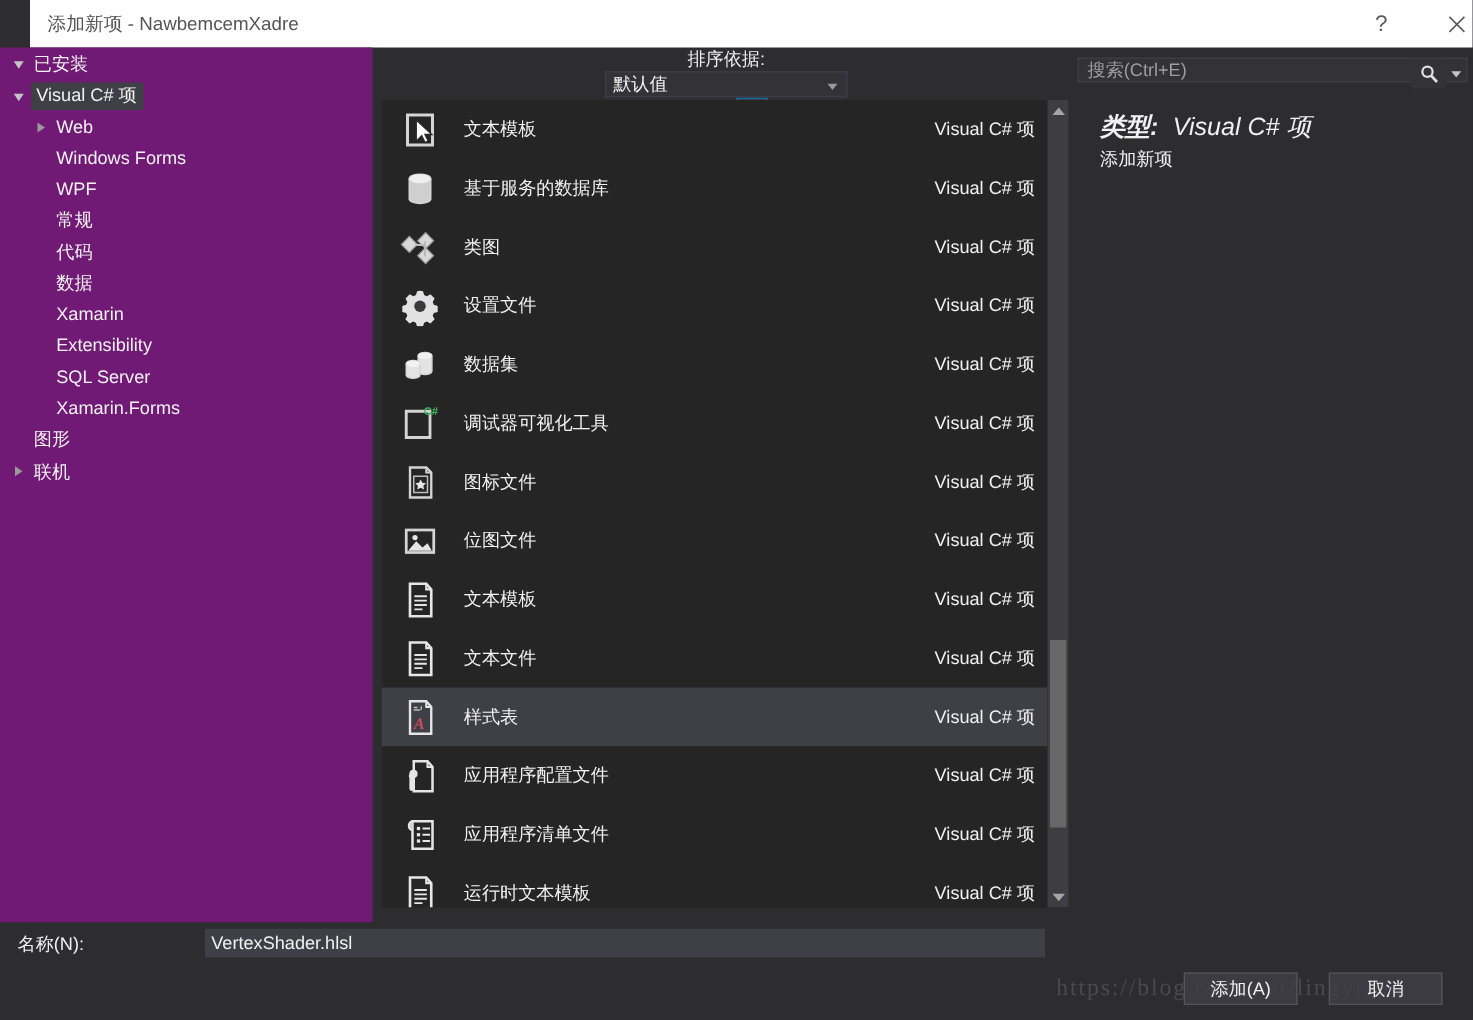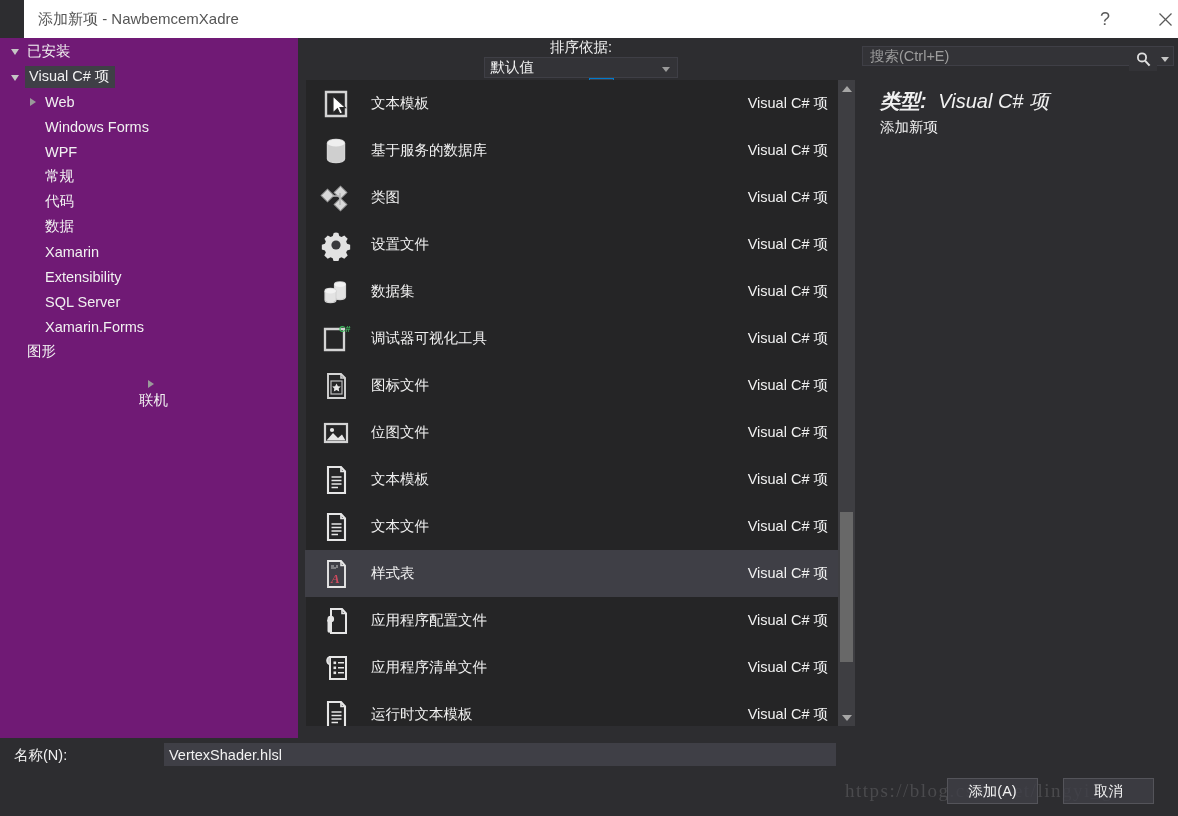--- a/index.html
+++ b/index.html
@@ -321,21 +321,21 @@
           <div class="sb-item sb-indent-1">
             <span class="tri empty"></span>
             <span class="lbl">Xamarin.Forms</span>
           </div>
           <div class="sb-item sb-indent-0">
             <span class="tri empty"></span>
             <span class="lbl">图形</span>
           </div>
         </div>
 
-      <div class="sb-group-header" style="margin-top:13px;flex-direction:column;">
+      <div class="sb-group-header" style="">
         <span class="tri collapsed"></span>
         <span>联机</span>
       </div>
     </div>
 
     <div class="center">
 
       <div class="toolbar">
         <span class="sort-label">排序依据:</span>
         <div class="sort-combo">

